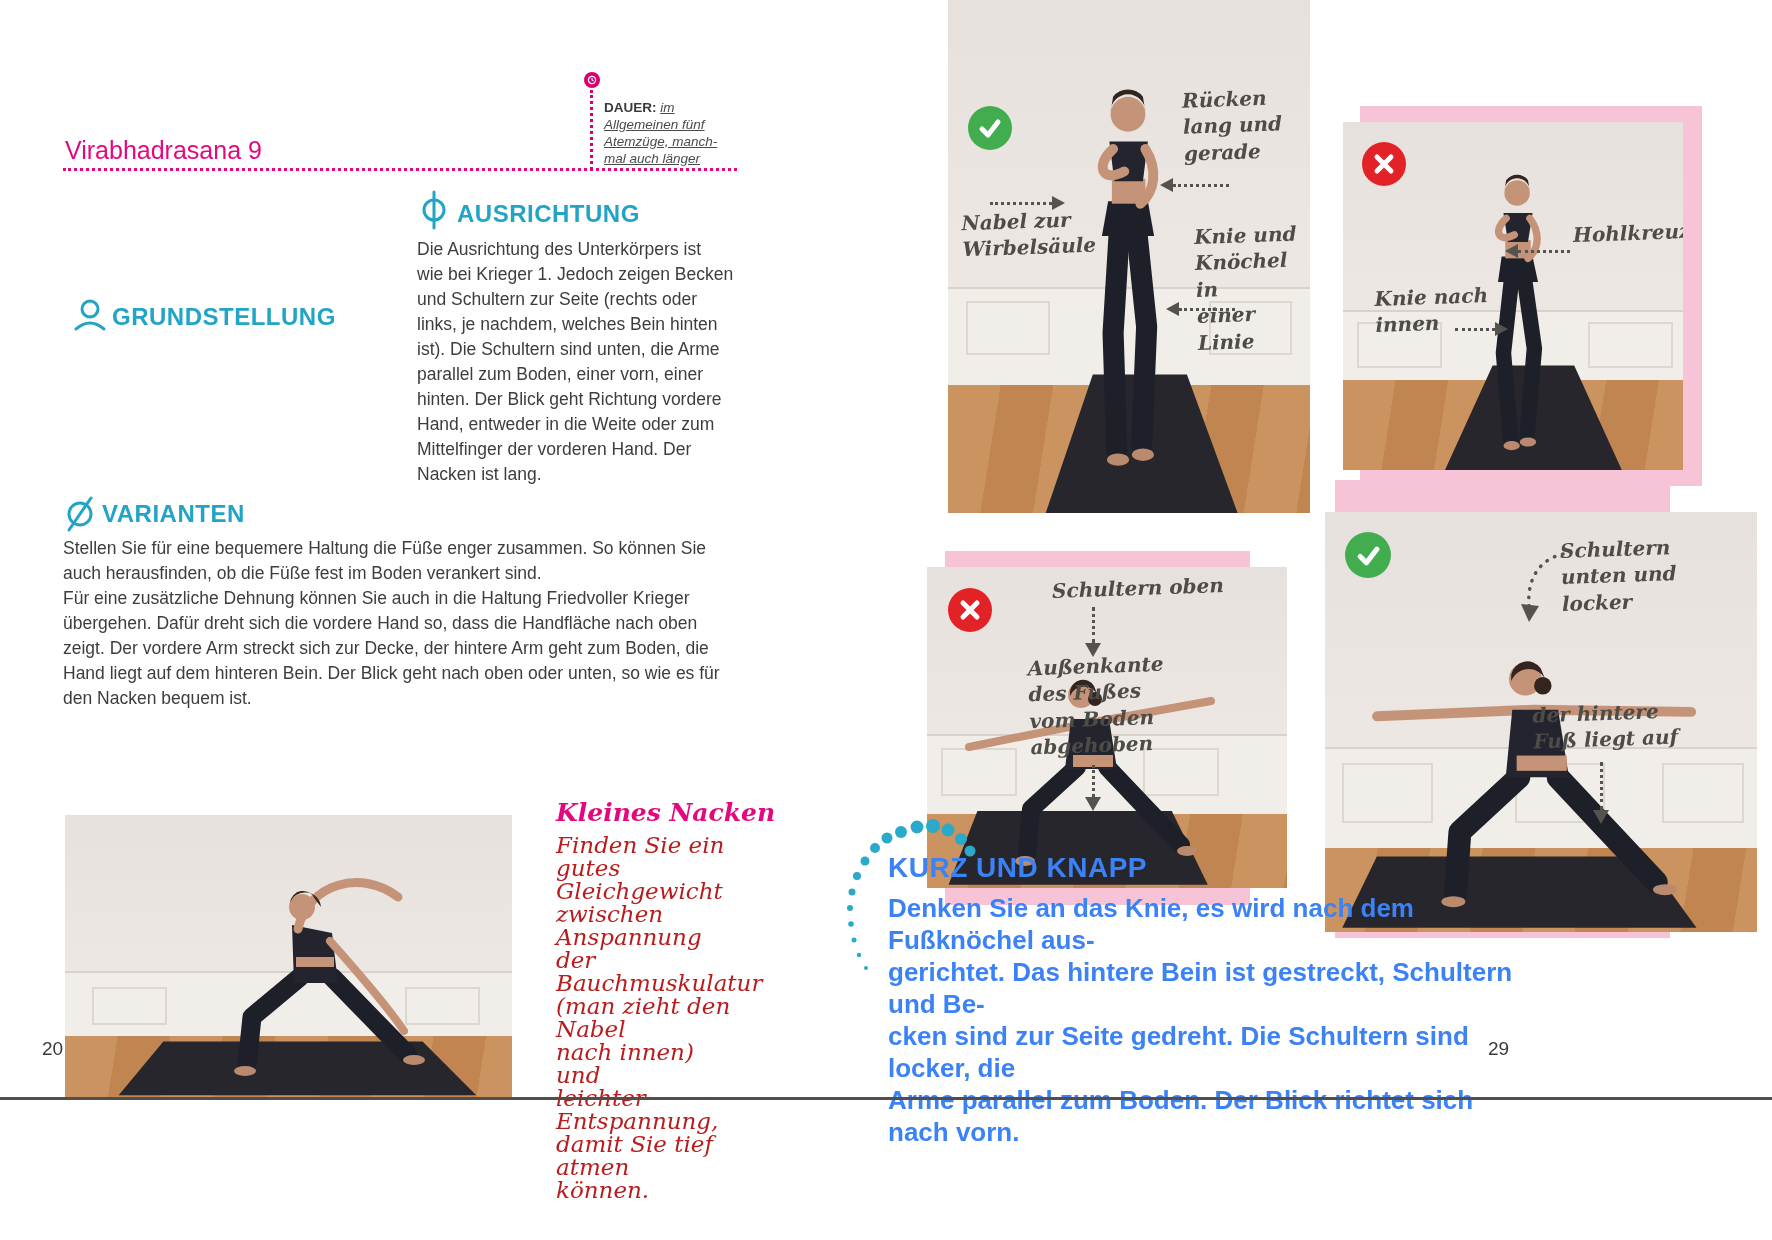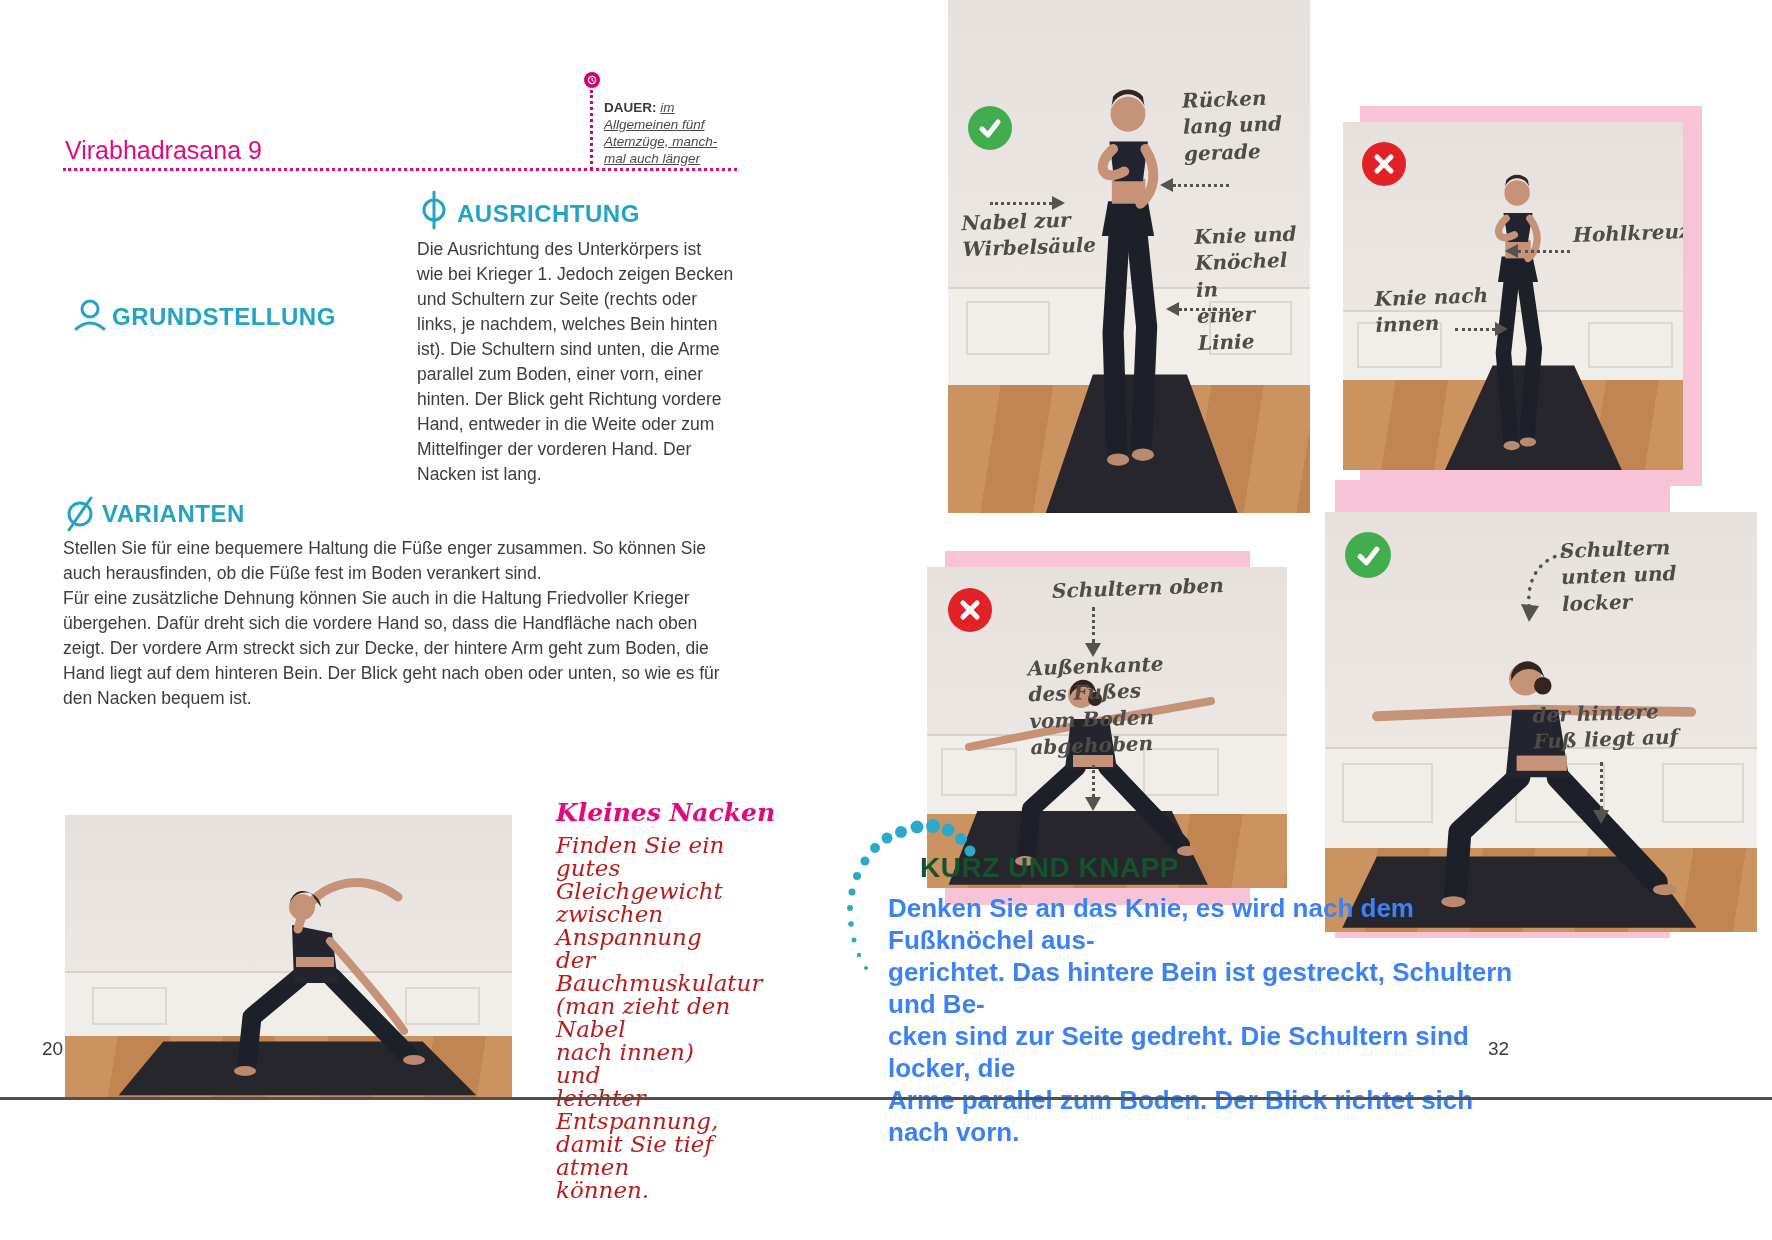--- a/index.html
+++ b/index.html
@@ -36,21 +36,21 @@
   .ann{position:absolute;font:italic 600 20px "DejaVu Serif",serif;color:#4e4c46;line-height:1.32;
        white-space:pre-line;transform:rotate(-2deg);}
   .dash-h{position:absolute;display:flex;align-items:center;}
   .dotline{border-top:3.5px dotted #55534d;}
   .tl{width:0;height:0;border:7px solid transparent;border-left:0;border-right:13px solid #55534d;}
   .tr{width:0;height:0;border:7px solid transparent;border-right:0;border-left:13px solid #55534d;}
   .dash-v{position:absolute;display:flex;flex-direction:column;align-items:center;}
   .dotline-v{border-left:3.5px dotted #55534d;}
   .td{width:0;height:0;border:8px solid transparent;border-bottom:0;border-top:14px solid #55534d;}
   
-  .kurz-h{font-size:28px;font-weight:800;color:#14532d;letter-spacing:.5px;margin-left:32px;}
+  .kurz-h{font-size:28px;font-weight:800;color:#3b82f6;letter-spacing:.5px;}
   .kurz-b{font-size:26px;line-height:32px;color:#3b82f6;font-weight:600;white-space:pre-line;}
   .page-edge{position:absolute;left:0;top:1097px;width:1772px;height:3px;background:#524e49;}
 </style>
 </head>
 <body>
 
 <div id="book">
 
   <div class="abs subtitle" style="left:65px;top:136px;">Virabhadrasana 9</div>
   <div class="abs divider" style="left:63px;top:168px;"></div>
@@ -337,16 +337,16 @@
         <circle cx="16" cy="139" r="2.2"></circle>
       <circle cx="23" cy="152" r="2"></circle>
     </g>
   </svg>
   <div class="abs kurz-h" style="left:888px;top:852px;">KURZ UND KNAPP</div>
   <div class="abs kurz-b" style="left:888px;top:892px;width:650px;">Denken Sie an das Knie, es wird nach dem Fußknöchel aus-
 gerichtet. Das hintere Bein ist gestreckt, Schultern und Be-
 cken sind zur Seite gedreht. Die Schultern sind locker, die
 Arme parallel zum Boden. Der Blick richtet sich nach vorn.</div>
 
-  <div class="abs pnum" style="left:1488px;top:1038px;">32</div>
+  <div class="abs pnum" style="left:1488px;top:1038px;">29</div>
 
   <div class="page-edge"></div>
 </div>
 
 </body></html>

